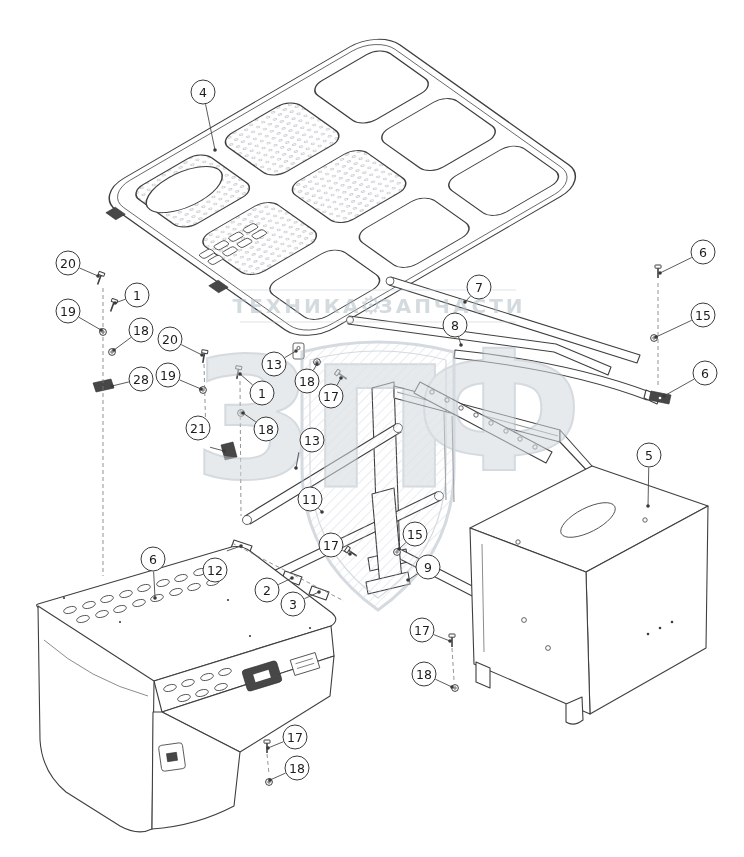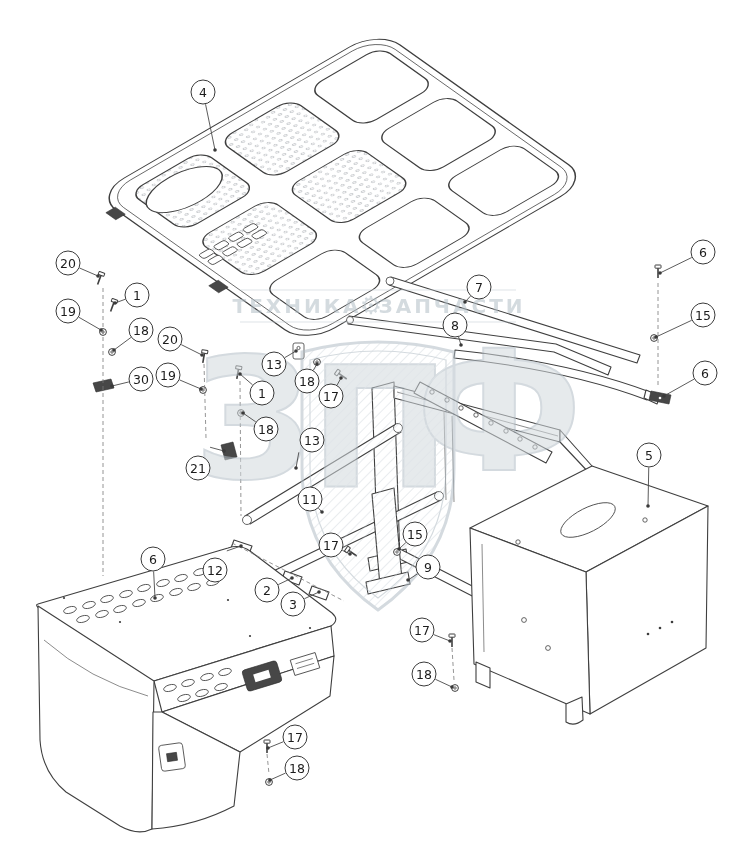--- a/index.html
+++ b/index.html
@@ -314,25 +314,25 @@
       <circle cx="270" cy="780" r="1.8"></circle>
     </svg>
 
   <div id="balloon-layer">
       <div class="balloon" style="left: 203px; top: 92px;">4</div>
       <div class="balloon" style="left: 68px; top: 263px;">20</div>
       <div class="balloon" style="left: 137px; top: 295px;">1</div>
       <div class="balloon" style="left: 68px; top: 311px;">19</div>
       <div class="balloon" style="left: 141px; top: 330px;">18</div>
       <div class="balloon" style="left: 170px; top: 339px;">20</div>
-      <div class="balloon" style="left: 141px; top: 379px;">30</div>
+      <div class="balloon" style="left: 141px; top: 379px;">28</div>
       <div class="balloon" style="left: 168px; top: 375px;">19</div>
       <div class="balloon" style="left: 262px; top: 393px;">1</div>
       <div class="balloon" style="left: 266px; top: 429px;">18</div>
-      <div class="balloon" style="left: 198px; top: 468px;">21</div>
+      <div class="balloon" style="left: 198px; top: 428px;">21</div>
       <div class="balloon" style="left: 301px; top: 440px; margin-left: 11px;">13</div>
       <div class="balloon" style="left: 274px; top: 364px;">13</div>
       <div class="balloon" style="left: 307px; top: 381px;">18</div>
       <div class="balloon" style="left: 331px; top: 396px;">17</div>
       <div class="balloon" style="left: 479px; top: 287px;">7</div>
       <div class="balloon" style="left: 455px; top: 325px;">8</div>
       <div class="balloon" style="left: 703px; top: 252px;">6</div>
       <div class="balloon" style="left: 703px; top: 315px;">15</div>
       <div class="balloon" style="left: 705px; top: 373px;">6</div>
       <div class="balloon" style="left: 649px; top: 455px;">5</div>

